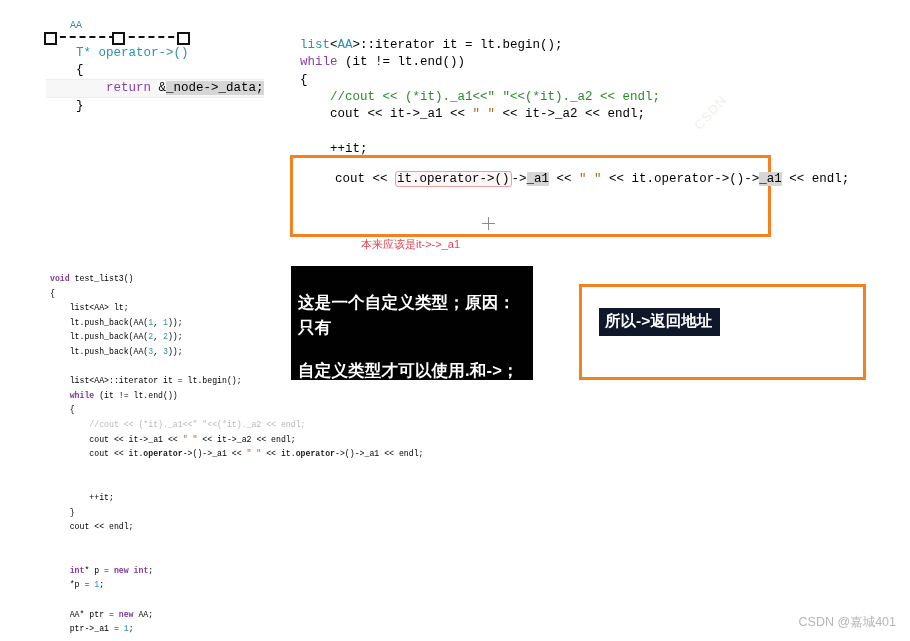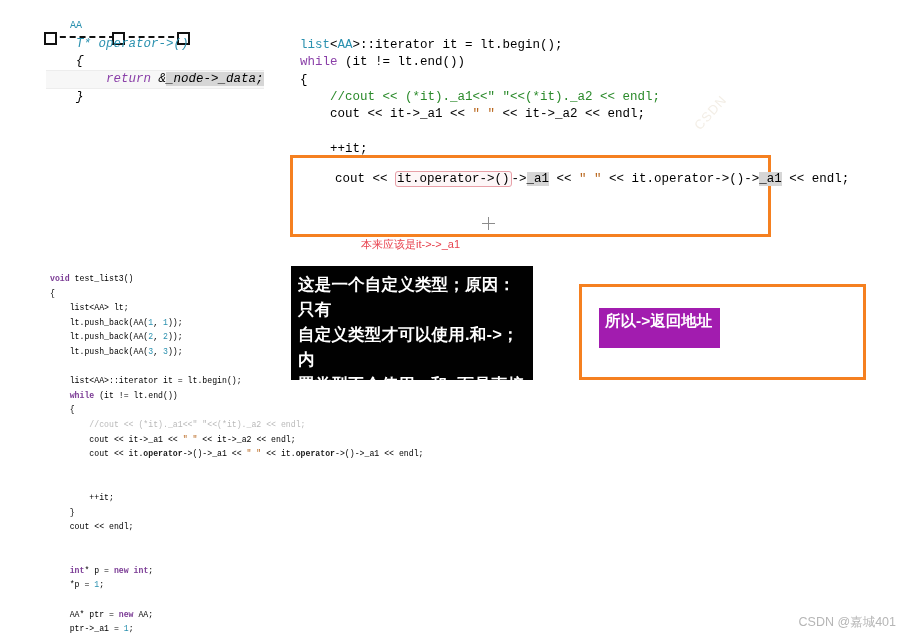--- a/index.html
+++ b/index.html
@@ -28,24 +28,23 @@
   .tmpl    { color: #2b91af; }
   .cmt     { color: #2a8a2a; }      
   .str     { color: #b8651b; }      
   .num     { color: #2b91af; }      
   .member  { color: #000000; font-weight: bold; }
   .plain   { color: #000000; }
 
   
   #snippet-operator-arrow {
     left: 46px;
-    top: 36px;
+    top: 45px;
     font-size: 12.5px;
     line-height: 17px;
-    font-style: italic;
   }
   .hl-row {
     background: #f7f7f7;
     border-top: 1px solid #ededed;
     border-bottom: 1px solid #ededed;
   }
   .caret-sel {
     background: #d6d6d6;
   }
   
@@ -155,43 +154,44 @@
     box-sizing: border-box;
     padding: 6px 7px 0 7px;
   }
   #annotation-black .atext {
     color: #ffffff;
     font-family: "Liberation Sans", sans-serif;
     font-weight: bold;
     font-size: 16.5px;
     line-height: 25px;
     letter-spacing: 0.2px;
+    margin-top: 18px;
   }
 
   
   #callout-box-return {
     position: absolute;
     left: 579px;
     top: 284px;
     width: 287px;
     height: 96px;
     border: 3px solid #f58020;
     background: #ffffff;
     box-sizing: border-box;
   }
   #return-label {
     position: absolute;
     left: 17px;
     top: 21px;
-    background: #a21caf;
+    background: #0f172a;
     color: #ffffff;
     font-family: "Liberation Sans", sans-serif;
     font-weight: bold;
     font-size: 15.5px;
-    padding: 3px 8px 16px 6px;
+    padding: 3px 8px 4px 6px;
     white-space: pre;
   }
 
   
   #snippet-test-list3 {
     left: 50px;
     top: 272px;
     font-size: 8.2px;
     line-height: 14.6px;
     color: #2b2b2b;

